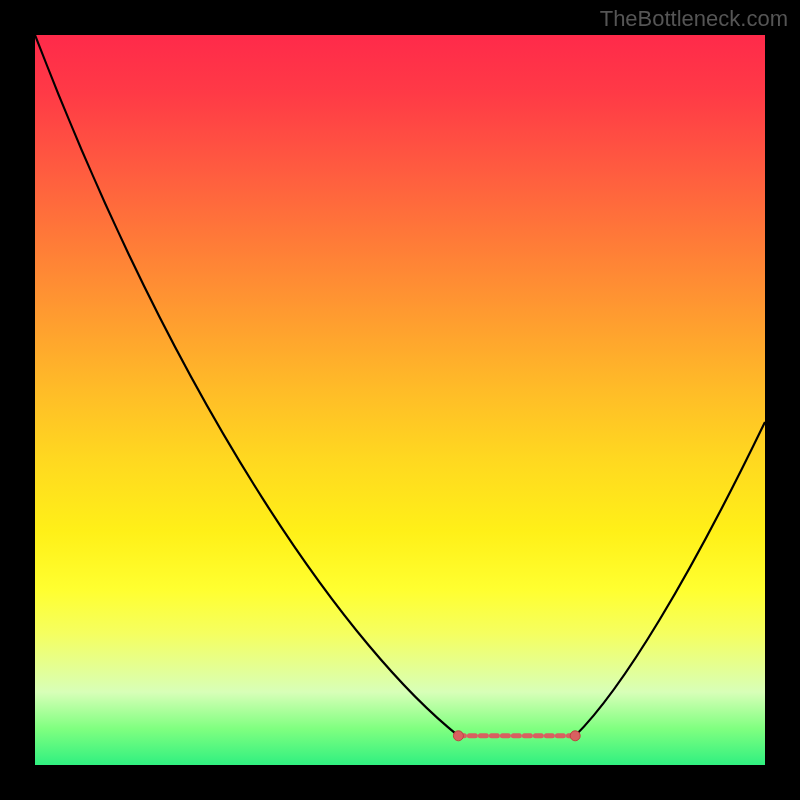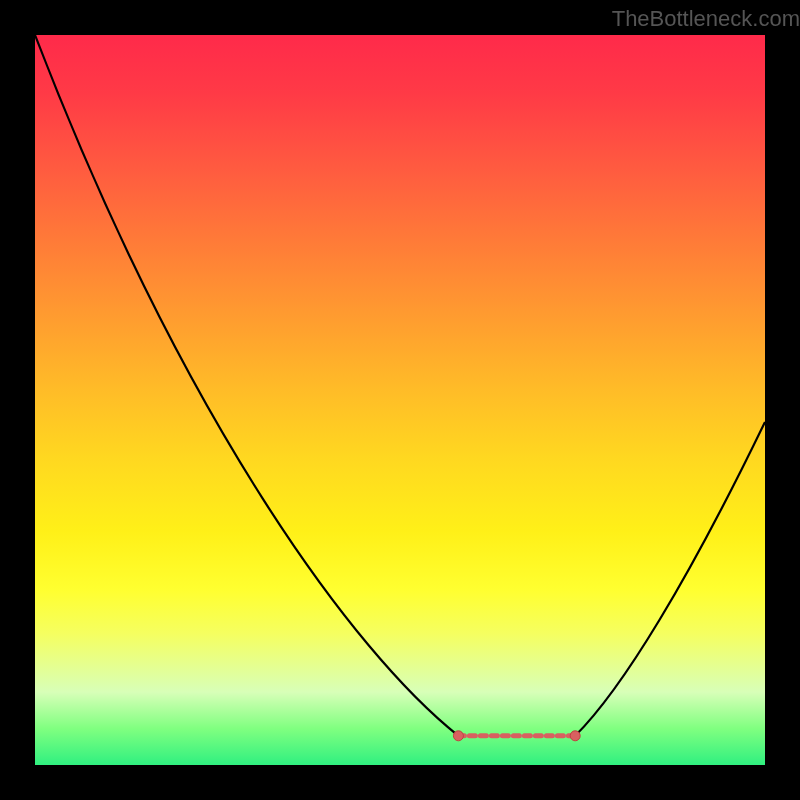--- a/index.html
+++ b/index.html
@@ -7,21 +7,21 @@
     padding: 0;
     background: #000;
     width: 800px;
     height: 800px;
     position: relative;
     font-family: Arial, sans-serif;
   }
   .watermark {
     position: absolute;
     top: 6px;
-    right: 0;
+    right: 12px;
     color: #555;
     font-size: 22px;
     font-weight: 500;
     z-index: 10;
   }
   .plot-area {
     position: absolute;
     left: 35px;
     top: 35px;
     width: 730px;

